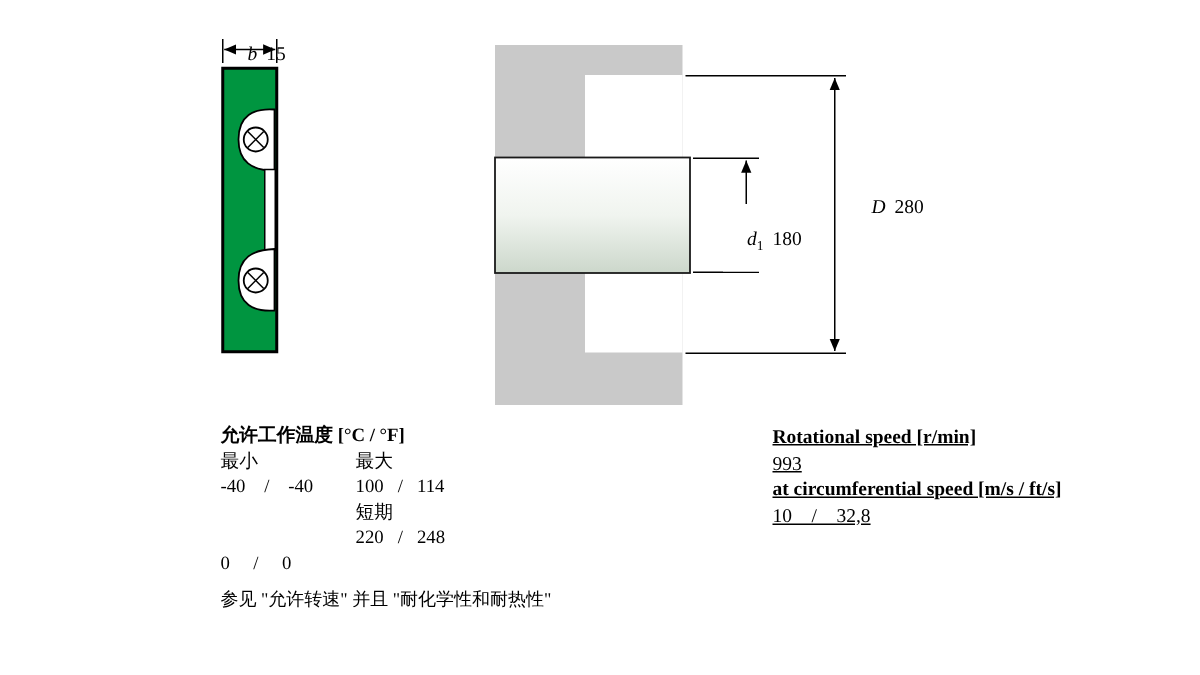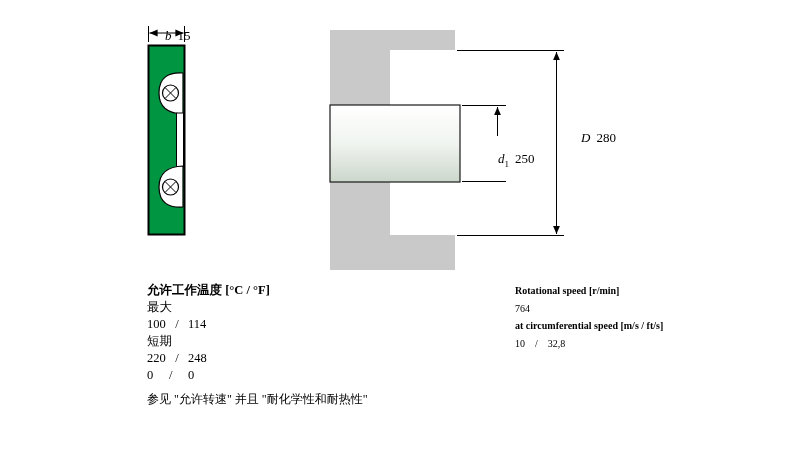--- a/index.html
+++ b/index.html
@@ -7,21 +7,21 @@
     position:relative;width:800px;height:450px;background:#ffffff;overflow:hidden;
     font-family:"Liberation Serif","DejaVu Serif",serif;color:#000;
   }
   svg.drawing{position:absolute;left:0;top:0;}
   .dim-label{position:absolute;font-size:13px;white-space:pre;line-height:15px;text-align:right;}
   .dim-label .it{font-style:italic;}
   .dim-label .v{margin-left:6px;}
   .dim-label sub{font-size:9px;line-height:0;}
   .lbl-d1{background:#ffffff;padding:0 3px;}
   .specs-left{position:absolute;left:147px;top:282px;font-size:12.5px;line-height:17px;}
-  .specs-right{position:absolute;left:515px;top:282px;font-size:10px;line-height:17.5px;}
+  .specs-right{position:absolute;left:515px;top:282px;font-size:13px;line-height:17.5px;text-decoration:underline;}
   .spec-title{font-weight:bold;}
   .temp-cols{display:flex;}
   .temp-col1{width:90px;}
   .val{white-space:pre;}
   .mt{margin-top:8px;}
   .note{margin-top:7px;font-size:12px;}
 </style>
 </head>
 <body>
 
@@ -77,41 +77,45 @@
       <line x1="457" y1="235.5" x2="564" y2="235.5"></line>
       <line x1="556.5" y1="52" x2="556.5" y2="234" marker-start="url(#arr)" marker-end="url(#arr)"></line>
     </g>
   </svg>
 
   <div class="dim-label" style="left:152px;top:13px">
     <span class="it">b</span><span class="v">15</span>
   </div>
 
   <div class="dim-label lbl-d1" style="left:482px;top:136px">
-    <span class="it">d</span><sub>1</sub><span class="v">250</span>
+    <span class="it">d</span><sub>1</sub><span class="v">180</span>
   </div>
 
   <div class="dim-label" style="left:568px;top:115px">
     <span class="it">D</span><span class="v">280</span>
   </div>
 
   <div class="specs-left">
     <div class="spec-title">允许工作温度 [°C / °F]</div>
     <div class="temp-cols">
+      <div class="temp-col1">
+        <div>最小</div>
+        <div class="val">-40    /    -40</div>
+      </div>
       <div class="temp-col2">
         <div>最大</div>
         <div class="val">100   /   114</div>
         <div>短期</div>
         <div class="val">220   /   248</div>
       </div>
     </div>
     <div class="val">0     /     0</div>
     <div class="note">参见 "允许转速" 并且 "耐化学性和耐热性"</div>
   </div>
 
   <div class="specs-right">
     <div class="spec-title">Rotational speed [r/min]</div>
-    <div>764</div>
+    <div>993</div>
     <div class="spec-title">at circumferential speed [m/s / ft/s]</div>
     <div class="val">10    /    32,8</div>
   </div>
 
 </div>
 
 </body></html>

